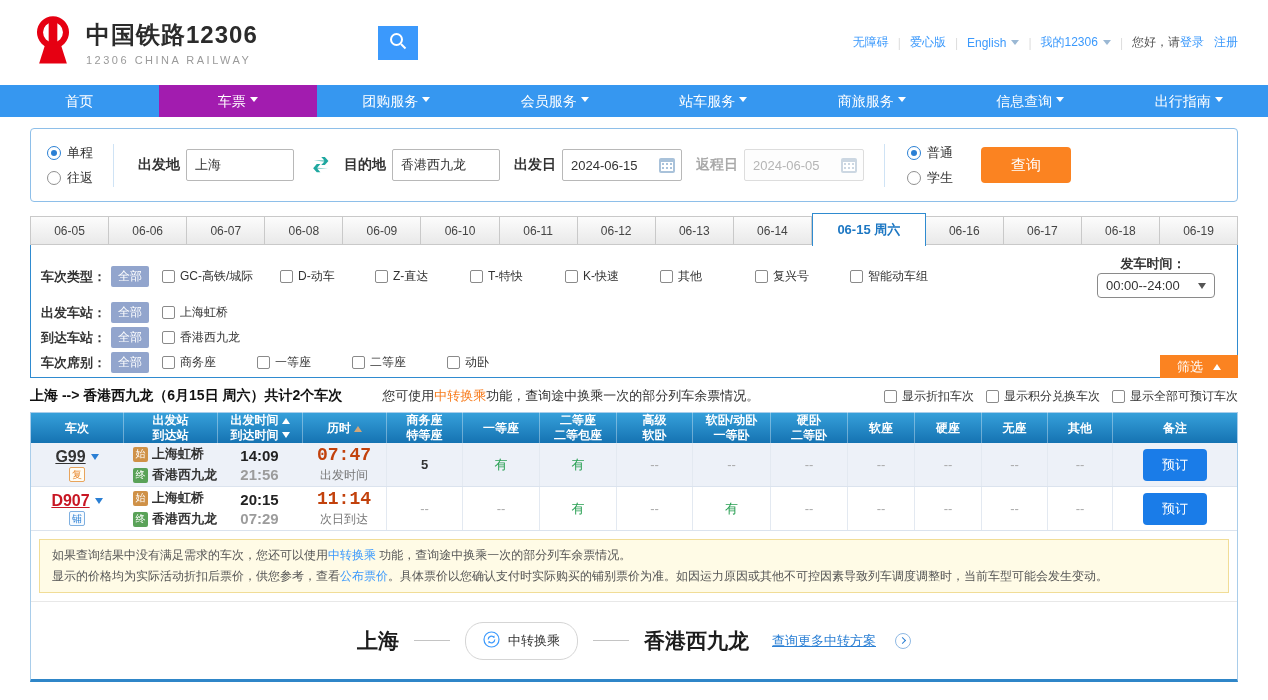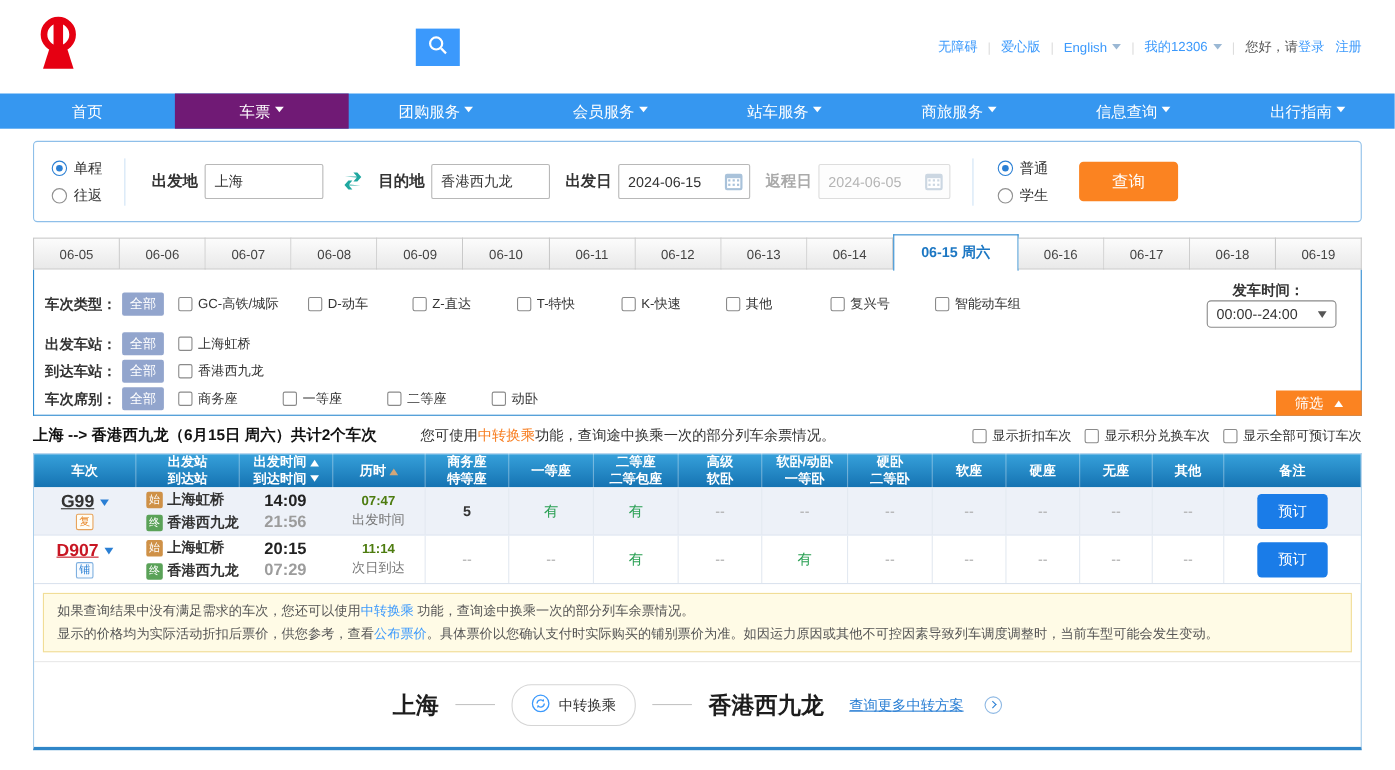--- a/index.html
+++ b/index.html
@@ -17,21 +17,21 @@
   .top-links { margin-left:auto; display:flex; align-items:center; font-size:12px; white-space:nowrap; }
   .top-item { color:#3b99fc; display:inline-flex; align-items:center; cursor:pointer; }
   .top-item + .top-item::before { content:"|"; color:#ddd; margin:0 9px; }
   .caret { display:inline-block; width:0; height:0; border:4px solid transparent; border-top:5px solid #9bb8d4; margin-left:5px; margin-top:4px; }
   .greet { color:#555; }
   .link-blue { color:#3b99fc; cursor:pointer; }
   .reg { margin-left:10px; }
   
   .nav { height:32px; background:#3697f0; display:flex; }
   .nav-item { flex:1; text-align:center; line-height:32px; color:#fff; font-size:14px; cursor:pointer; }
-  .nav-item.active { background:#701a75; }
+  .nav-item.active { background:#a21caf; }
   .nav-caret { display:inline-block; width:0; height:0; border:4px solid transparent; border-top:5px solid #fff; margin-left:4px; }
   
   .qpanel { margin:11px 30px 0; border:1px solid #8ebfe9; border-radius:4px; height:74px; display:flex; align-items:center; padding:4px 16px; }
   .trip-radios { display:flex; flex-direction:column; gap:7px; padding-right:20px; border-right:1px solid #cfe3f5; margin-right:24px; }
   .radio { display:flex; align-items:center; font-size:13px; gap:6px; cursor:pointer; }
   .rdot { width:14px; height:14px; border-radius:50%; border:1px solid #909090; background:#fff; position:relative; }
   .rdot.on { border-color:#2a7fd4; }
   .rdot.on::after { content:""; position:absolute; inset:3px; border-radius:50%; background:#2a7fd4; }
   .f-group { display:flex; align-items:center; margin-right:14px; }
   .f-lab { font-size:14px; font-weight:bold; color:#333; margin-right:6px; white-space:nowrap; }
@@ -95,21 +95,21 @@
   .tag.fu { color:#e8882b; border-color:#e8a45c; background:#fffdf5; }
   .tag.pu { color:#2a7fd4; border-color:#7fb0e0; background:#f7fbff; }
   .stationcell { display:flex; flex-direction:column; gap:3px; padding-left:10px; }
   .st-line { display:flex; align-items:center; }
   .badge-s { width:15px; height:15px; border-radius:2px; color:#fff; font-size:10px; display:inline-flex; align-items:center; justify-content:center; margin-right:4px; flex:none; }
   .badge-start { background:#cf9147; }
   .badge-end { background:#5aa258; }
   .st-name { font-weight:bold; color:#333; font-size:13px; white-space:nowrap; }
   .t-dep { font-weight:bold; font-size:15px; color:#222; }
   .t-arr { font-weight:bold; font-size:15px; color:#9c9c9c; margin-top:2px; }
-  .dur { font-weight:bold; font-size:12px; color:#4d7c0f; }
+  .dur { font-weight:bold; font-size:18px; color:#c2410c;font-family:Liberation Mono, monospace; }
   .day { font-size:12px; color:#777; margin-top:2px; }
   .seat.ok { color:#2aa054; }
   .seat.na { color:#aaa; }
   .seat.num { color:#333; font-weight:bold; }
   .book-btn { background:#1a7ce8; border:none; border-radius:4px; color:#fff; font-size:13px; padding:7px 19px; cursor:pointer; }
   
   .notice { margin:8px; background:#fffbe6; border:1px solid #f1dd97; padding:5px 12px; font-size:12px; color:#555; line-height:21px; }
   .notice .lnk { color:#3b99fc; cursor:pointer; }
   
   .transfer { border-top:1px solid #e8e8e8; height:78px; display:flex; align-items:center; justify-content:center; gap:15px; }
@@ -125,20 +125,24 @@
 
 <div class="header">
   <div class="logo">
     <span>
       <svg width="46" height="52" viewBox="0 0 48 60">
         <circle cx="24" cy="20" r="15" fill="none" stroke="#e60012" stroke-width="7"></circle>
         <rect x="19" y="8" width="10" height="26" fill="#e60012"></rect>
         <path d="M15 34 h18 l7 22 h-32 z" fill="#e60012"></path>
       </svg>
     </span>
+    <div>
+      <div class="logo-cn">中国铁路12306</div>
+      <div class="logo-en">12306 CHINA RAILWAY</div>
+    </div>
   </div>
   <div class="search-box">
     <button class="search-btn">
       <span>
         <svg width="18" height="18" viewBox="0 0 18 18">
             <circle cx="7.5" cy="7.5" r="5.5" fill="none" stroke="#fff" stroke-width="2"></circle>
             <line x1="12" y1="12" x2="16.5" y2="16.5" stroke="#fff" stroke-width="2"></line>
           </svg>
       </span>
     </button>

